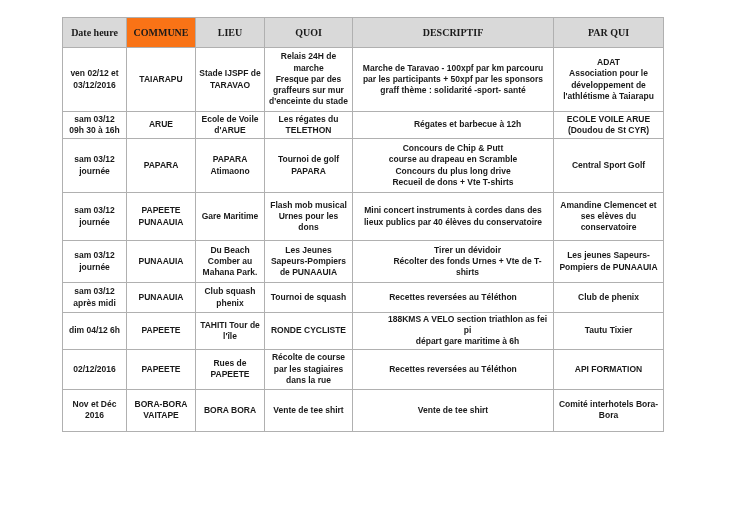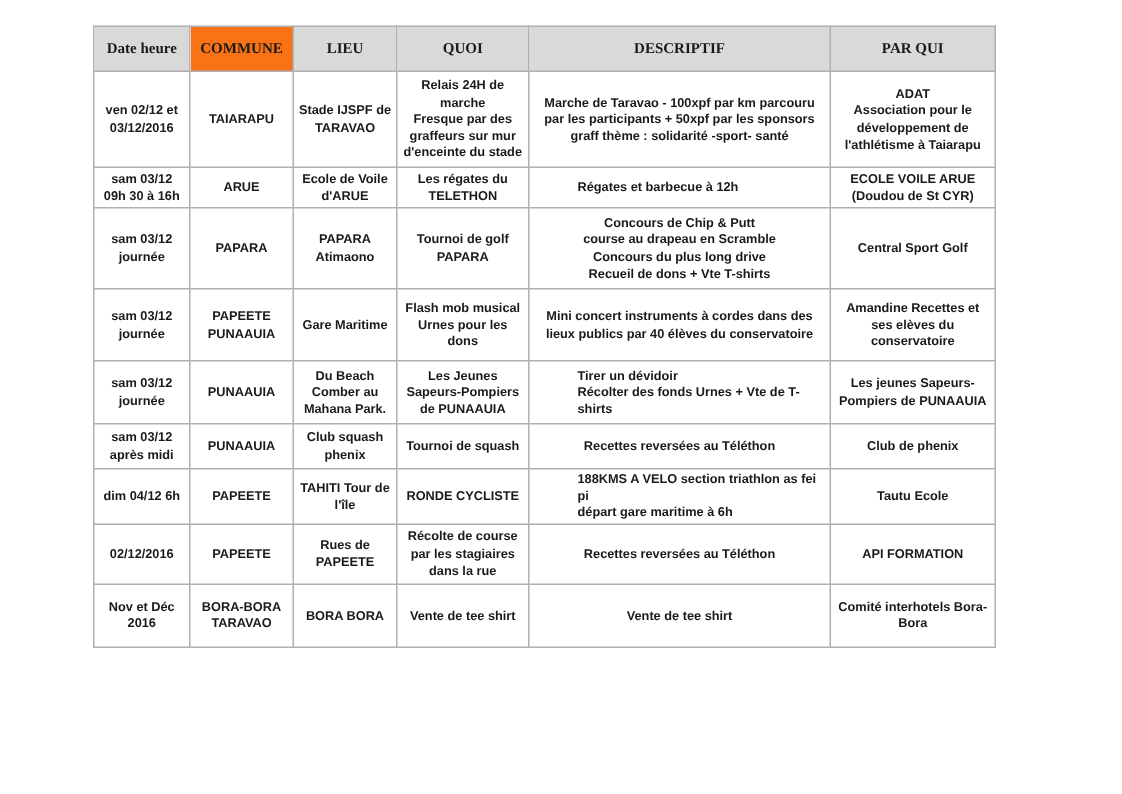--- a/index.html
+++ b/index.html
@@ -8,21 +8,21 @@
   table.events{position:absolute;left:62px;top:17px;width:601px;
         border-collapse:collapse;table-layout:fixed;}
   table.events th, table.events td{border:1px solid #b0b0b0;overflow:hidden;}
   thead tr{height:30px;margin-left:24px;}
   th{background:#d9d9d9;font-family:"Liberation Serif",serif;font-weight:bold;
      font-size:10px;text-align:center;vertical-align:middle;padding:2px;}
   th.hl{background:#f97316;box-shadow:0 3px 3px -1px rgba(0,0,0,0.35);}
   td{font-family:"Liberation Sans",sans-serif;font-weight:bold;font-size:8.5px;
      line-height:1.32;text-align:center;vertical-align:middle;
      padding:1px 3px;white-space:pre-line;}
-  td.ta-l{text-align:left;padding-left:32px;}
+  td.ta-l{text-align:center;padding-left:32px;}
   tbody tr:nth-child(1){height:64px;}
   tbody tr:nth-child(2){height:27px;}
   tbody tr:nth-child(3){height:54px;}
   tbody tr:nth-child(4){height:48px;}
   tbody tr:nth-child(5){height:42px;}
   tbody tr:nth-child(6){height:30px;}
   tbody tr:nth-child(7){height:33px;}
   tbody tr:nth-child(8){height:40px;}
   tbody tr:nth-child(9){height:42px;}
   tbody tr:nth-child(10){height:62px;}
@@ -94,21 +94,21 @@
       </tr>
       <tr>
         <td>sam 03/12
 journée</td>
         <td>PAPEETE
 PUNAAUIA</td>
         <td>Gare Maritime</td>
         <td>Flash mob musical
 Urnes pour les dons</td>
         <td>Mini concert instruments à cordes dans des lieux publics par 40 élèves du conservatoire</td>
-        <td>Amandine Recettes et ses elèves du conservatoire</td>
+        <td>Amandine Clemencet et ses elèves du conservatoire</td>
       </tr>
       <tr>
         <td>sam 03/12
 journée</td>
         <td>PUNAAUIA</td>
         <td>Du Beach Comber au Mahana Park.</td>
         <td>Les Jeunes Sapeurs-Pompiers de PUNAAUIA</td>
         <td class="ta-l">Tirer un dévidoir
 Récolter des fonds Urnes + Vte de T-shirts</td>
         <td>Les jeunes Sapeurs-Pompiers de PUNAAUIA</td>
@@ -124,35 +124,35 @@
         <td>Club de phenix</td>
       </tr>
       <tr>
         <td>dim 04/12 6h</td>
         <td>PAPEETE</td>
         <td>TAHITI Tour de
 l'île</td>
         <td>RONDE CYCLISTE</td>
         <td class="ta-l">188KMS A VELO section triathlon as fei pi
 départ gare maritime à 6h</td>
-        <td>Tautu Ecole</td>
+        <td>Tautu Tixier</td>
       </tr>
       <tr>
         <td>02/12/2016</td>
         <td>PAPEETE</td>
         <td>Rues de PAPEETE</td>
         <td>Récolte de course par les stagiaires dans la rue</td>
         <td>Recettes reversées au Téléthon</td>
         <td>API FORMATION</td>
       </tr>
       <tr>
         <td>Nov et Déc
 2016</td>
         <td>BORA-BORA
-TARAVAO</td>
+VAITAPE</td>
         <td>BORA BORA</td>
         <td>Vente de tee shirt</td>
         <td>Vente de tee shirt</td>
         <td>Comité interhotels Bora-Bora</td>
       </tr>
     </tbody>
   </table>
 </div>
 
 </body></html>

